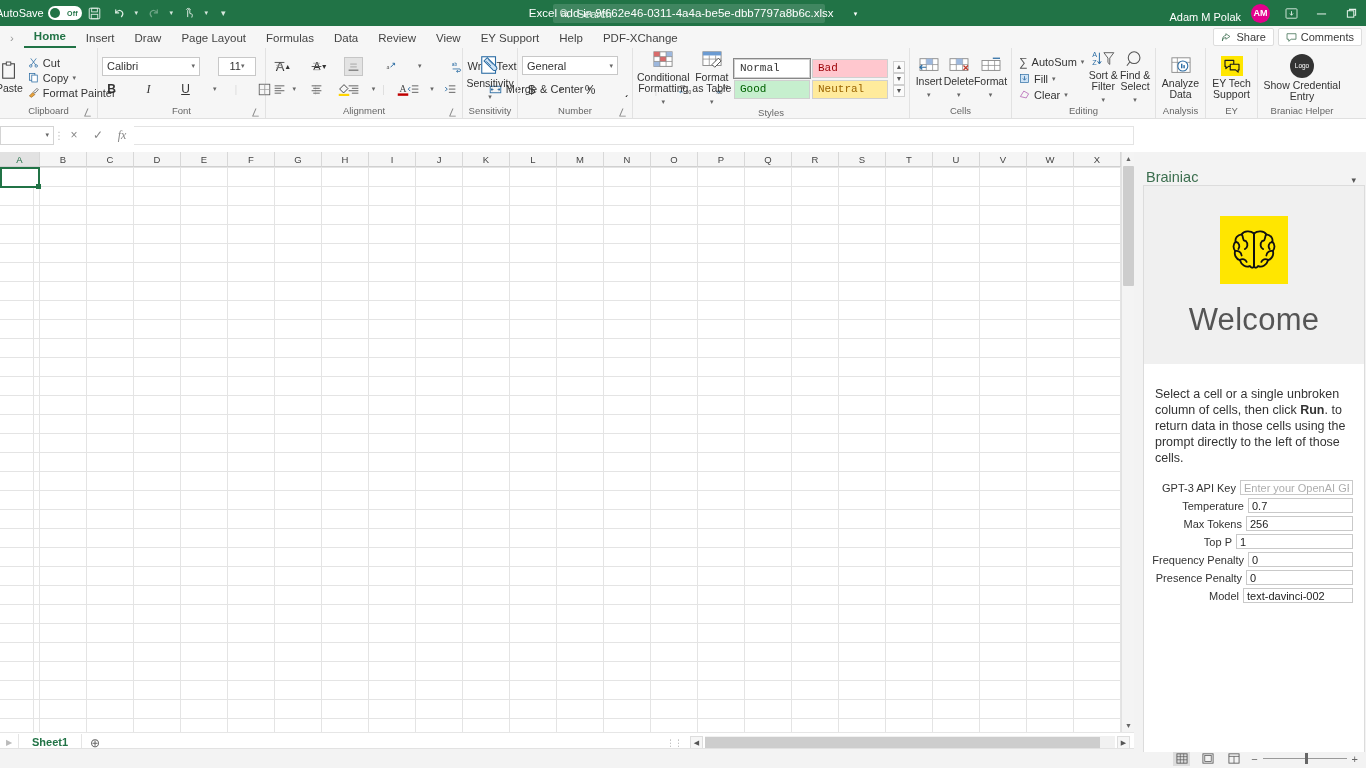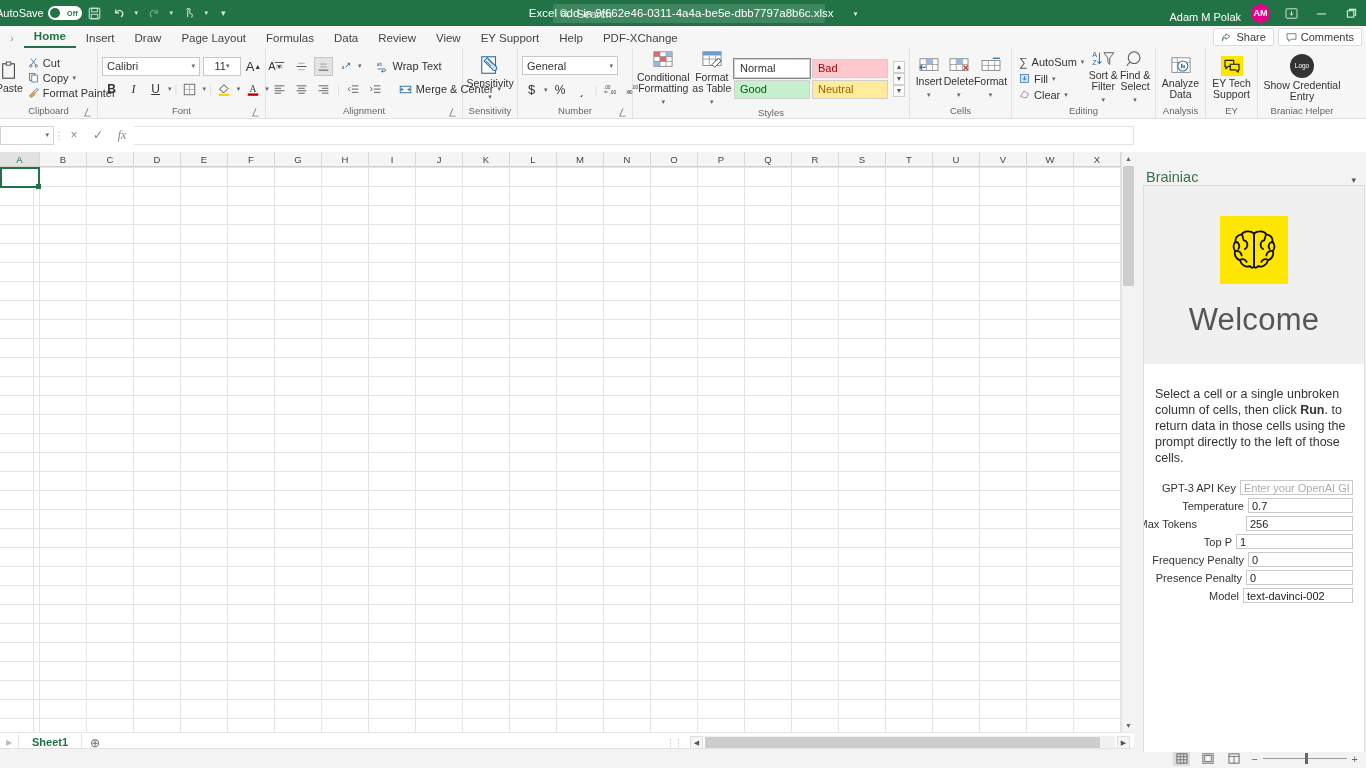--- a/index.html
+++ b/index.html
@@ -73,41 +73,41 @@
   .ribbon {
     position: absolute; top: 48px; left: 0; width: 1366px; height: 71px;
     background: #f6f6f6; border-bottom: 1px solid #e0e0e0;
     display: flex; align-items: stretch; font-size: 11px; color: #333;
   }
   .group { position: relative; display: flex; flex-direction: column; padding: 0 4px; border-right: 1px solid #e2e2e2; }
   .group-body { flex: 1; display: flex; align-items: center; padding-top: 2px; }
   .group-label { height: 13px; font-size: 9.5px; color: #666; text-align: center; position: relative; }
   .dlg { position: absolute; right: 2px; bottom: 0px; font-size: 8px; color: #888; }
   .col { display: flex; flex-direction: column; justify-content: center; gap: 1px; }
-  .row { display: flex; align-items: center; gap: 3px; }
+  .row { display: flex; align-items: center; gap: 18px; }
   .mini { display: flex; align-items: center; gap: 4px; font-size: 11px; padding: 1px 3px; white-space: nowrap; }
   .bigbtn {
     display: flex; flex-direction: column; align-items: center; justify-content: center;
     width: 52px; font-size: 10.5px; line-height: 11px; text-align: center; gap: 2px;
   }
   .caret { font-size: 7px; color: #666; }
   .fontname {
     width: 98px; height: 19px; border: 1px solid #c8c8c8; background: #fff;
     display: flex; align-items: center; padding: 0 4px; font-size: 11px; justify-content: space-between;
   }
   .fontsize {
     width: 38px; height: 19px; border: 1px solid #c8c8c8; background: #fff;
     display: flex; align-items: center; padding: 0 4px; font-size: 11px; justify-content: center;
   }
   .sqbtn { width: 19px; height: 19px; display: flex; align-items: center; justify-content: center; font-size: 12px; }
   .numfmt {
     width: 96px; height: 19px; border: 1px solid #c8c8c8; background: #fff;
     display: flex; align-items: center; padding: 0 4px; font-size: 11px; justify-content: space-between;
   }
-  .styles-grid { display: grid; grid-template-columns: 76px 76px; grid-template-rows: 19px 19px; gap: 2px; }
+  .styles-grid { display: grid; grid-template-columns: 76px 76px; grid-template-rows: 19px 19px; gap: 2px; font-family: Liberation Mono, monospace; }
   .sw { border: 1px solid #d0d0d0; font-size: 11px; display: flex; align-items: center; padding-left: 5px; }
   .sw-normal { background: #fff; color: #333; outline: 1px solid #888; }
   .sw-bad { background: #ffc7ce; color: #9c0006; }
   .sw-good { background: #c6efce; color: #006100; }
   .sw-neutral { background: #ffeb9c; color: #9c6500; }
   .sw-scroll { display: flex; flex-direction: column; justify-content: space-between; margin-left: 3px; }
   .sw-scroll div { width: 12px; height: 12px; border: 1px solid #d0d0d0; background: #fbfbfb; font-size: 7px; display: flex; align-items: center; justify-content: center; color: #555; }
   .eyicon { width: 22px; height: 20px; background: #ffe600; display: flex; align-items: center; justify-content: center; font-size: 12px; }
   .logocircle {
     width: 24px; height: 24px; border-radius: 50%; background: #333;
@@ -216,21 +216,21 @@
   .tp-desc b { font-weight: bold; }
   .formrow { display: flex; align-items: center; justify-content: flex-end; margin-bottom: 3px; }
   .formlabel { font-size: 11px; color: #333; padding-right: 4px; white-space: nowrap; }
   .forminput {
     height: 15px; border: 1px solid #c9c9c9; background: #fff;
     font-size: 11px; color: #222; padding: 0 3px; font-family: "Liberation Sans", sans-serif;
   }
   .forminput::placeholder { color: #adadad; }
   .fi-key { width: 113px; }
   .fi-temp { width: 105px; }
-  .fi-tokens { width: 107px; margin-left: 45px; }
+  .fi-tokens { width: 107px; }
   .fi-topp { width: 117px; }
   .fi-freq { width: 105px; }
   .fi-pres { width: 107px; }
   .fi-model { width: 110px; }
 
   svg { display: block; }
 </style>
 </head>
 <body>
 

